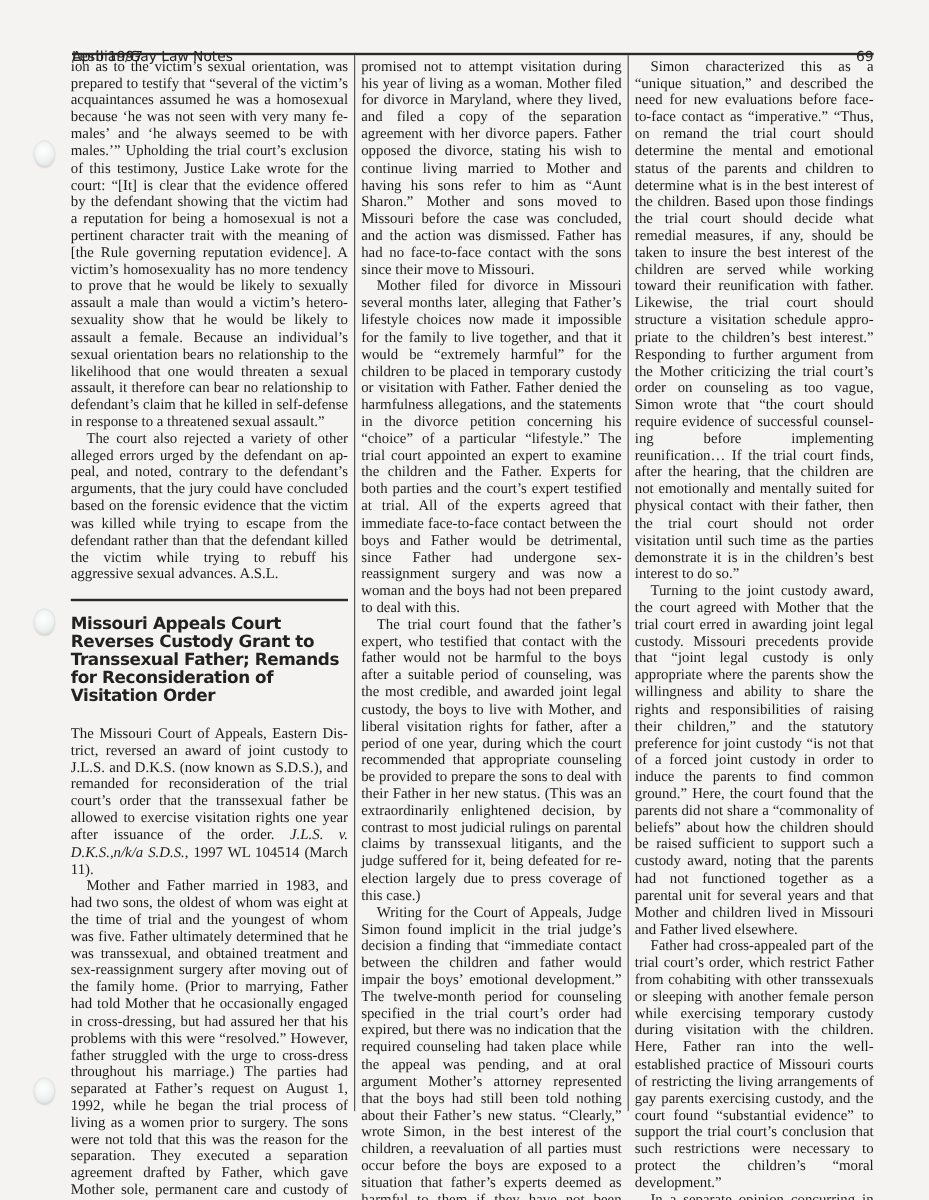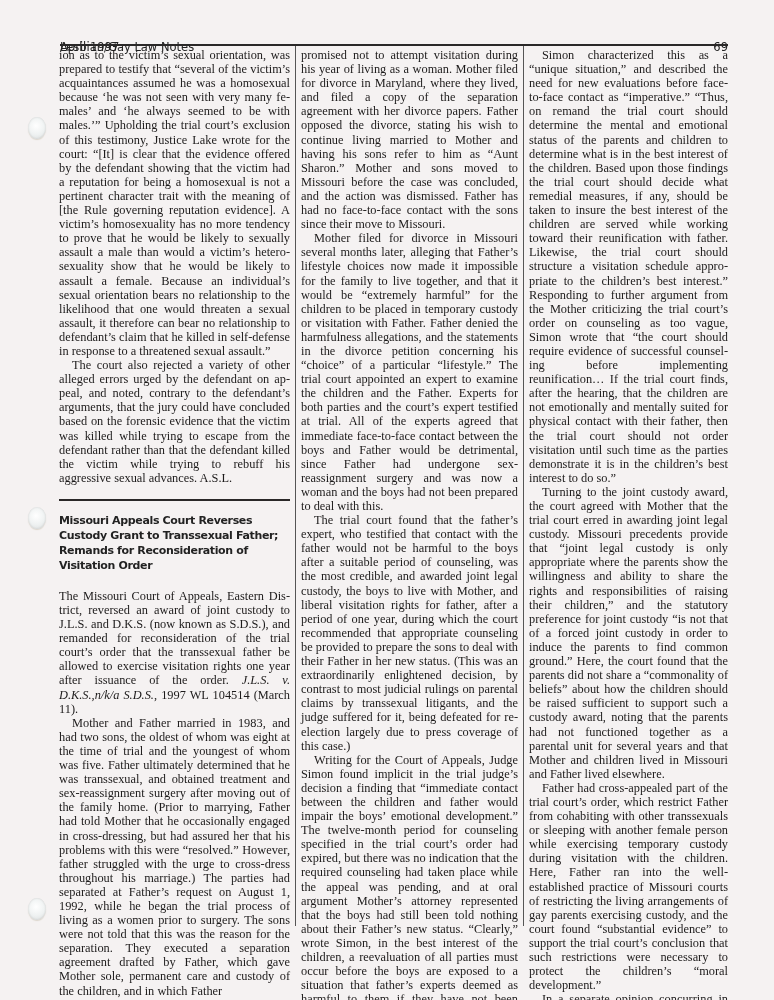--- a/index.html
+++ b/index.html
@@ -37,21 +37,21 @@
   .col2 { left:301px; width:217px; }
   .col3 { left:529px; width:199px; }
   .vrule {
     position:absolute; top:46px; width:1px; background:#555;
   }
   .section-rule {
     width:231px; height:2px; background:#2a2828; margin:14px 0 12px 0;
   }
   .headline {
     font-family:"DejaVu Sans", sans-serif; font-weight:bold;
-    font-size:11px; line-height:15px; letter-spacing:-0.35px;
+    font-size:14px; line-height:15px; letter-spacing:-0.35px;
     color:#222; text-align:left; margin-bottom:16px;
   }
   .cite { font-style:italic; }
 </style>
 </head>
 <body>
 
 <div class="hole" style="top:117px;"></div>
 <div class="hole" style="top:507px;"></div>
 <div class="hole" style="top:898px;"></div>

